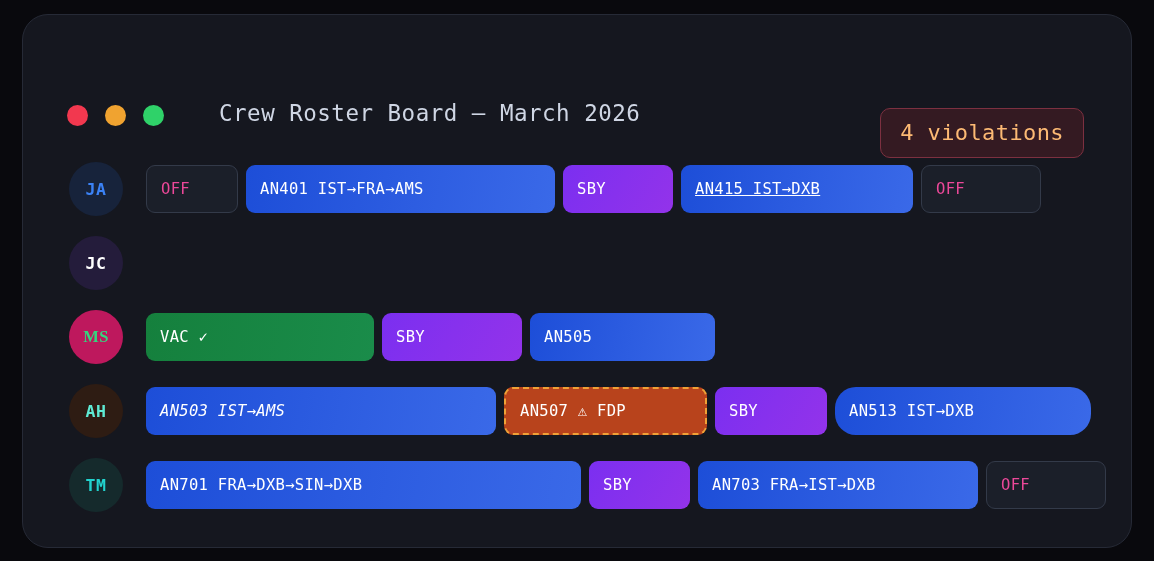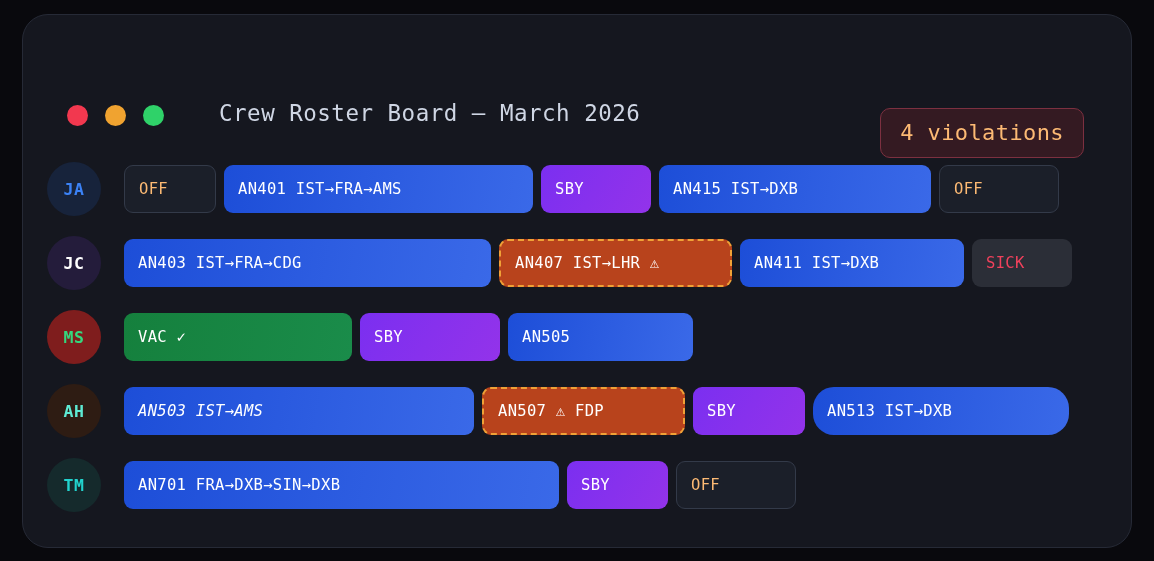--- a/index.html
+++ b/index.html
@@ -83,21 +83,21 @@
     position: absolute;
     left: 0;
     top: 137px;
     width: 100%;
   }
   .roster-row {
     position: relative;
     height: 74px;
     display: flex;
     align-items: center;
-    padding-left: 24px;
+    padding-left: 46px;
     padding-right: 46px;
     box-sizing: border-box;
   }
   .avatar {
     flex: 0 0 auto;
     width: 54px;
     height: 54px;
     border-radius: 50%;
     display: flex;
     align-items: center;
@@ -139,21 +139,21 @@
   .slot-vac {
     background: linear-gradient(100deg, #15803d 0%, #1a8c4a 100%);
   }
   .slot-violation {
     background: #b8431c;
     border: 2px dashed #f0a136;
   }
   .slot-off {
     background: #1b1f29;
     border: 1px solid #333a49;
-    color: #fdba74;
+    color: #ec4899;
   }
   .slot-sick {
     background: #2b2e37;
     color: #f1415c;
   }
 </style>
 </head>
 <body>
 
 <div class="board-card">
@@ -172,53 +172,48 @@
 
   </div>
 
   <div class="roster">
       <div class="roster-row">
         <div class="avatar" style="color: rgb(59, 130, 246); background: rgb(23, 35, 59);">JA</div>
         <div class="slots">
           <div class="slot slot-off" style="width: 92px; flex: 0 0 auto;">OFF</div>
           <div class="slot slot-flight" style="width: 309px; flex: 0 0 auto;">AN401 IST→FRA→AMS</div>
           <div class="slot slot-sby" style="width: 110px; flex: 0 0 auto;">SBY</div>
-          <div class="slot slot-flight" style="width: 272px; flex: 0 0 auto;">AN415 IST→DXB</div>
+          <div class="slot slot-flight" style="width: 232px; flex: 0 0 auto; text-decoration: underline;">AN415 IST→DXB</div>
           <div class="slot slot-off" style="width: 120px; flex: 0 0 auto;">OFF</div>
         </div>
       </div>
       <div class="roster-row">
         <div class="avatar" style="color: #ffffff; background: rgb(36, 28, 59);">JC</div>
-        <div class="slots">
-          <div class="slot slot-flight" style="width: 367px; flex: 0 0 auto;">AN403 IST→FRA→CDG</div>
-          <div class="slot slot-violation" style="width: 233px; flex: 0 0 auto;">AN407 IST→LHR ⚠</div>
-          <div class="slot slot-flight" style="width: 224px; flex: 0 0 auto;">AN411 IST→DXB</div>
-          <div class="slot slot-sick" style="width: 100px; flex: 0 0 auto;">SICK</div>
-        </div>
-      </div>
-      <div class="roster-row">
-        <div class="avatar" style="color: rgb(52, 215, 126); background: #7f1d1d;">MS</div>
+      </div>
+      <div class="roster-row">
+        <div class="avatar" style="color: rgb(52, 215, 126); background: #be185d; font-family: Liberation Serif, serif;">MS</div>
         <div class="slots">
           <div class="slot slot-vac" style="width: 228px; flex: 0 0 auto;">VAC ✓</div>
           <div class="slot slot-sby" style="width: 140px; flex: 0 0 auto;">SBY</div>
           <div class="slot slot-flight" style="width: 185px; flex: 0 0 auto;">AN505</div>
         </div>
       </div>
       <div class="roster-row">
         <div class="avatar" style="color: #5eead4; background: rgb(46, 28, 19);">AH</div>
         <div class="slots">
           <div class="slot slot-flight" style="width: 350px; flex: 0 0 auto; font-style: italic;">AN503 IST→AMS</div>
           <div class="slot slot-violation" style="width: 203px; flex: 0 0 auto;">AN507 ⚠ FDP</div>
           <div class="slot slot-sby" style="width: 112px; flex: 0 0 auto;">SBY</div>
           <div class="slot slot-flight" style="width: 256px; flex: 0 0 auto; border-radius: 21px;">AN513 IST→DXB</div>
         </div>
       </div>
       <div class="roster-row">
         <div class="avatar" style="color: rgb(34, 211, 206); background: rgb(21, 42, 44);">TM</div>
         <div class="slots">
           <div class="slot slot-flight" style="width: 435px; flex: 0 0 auto;">AN701 FRA→DXB→SIN→DXB</div>
           <div class="slot slot-sby" style="width: 101px; flex: 0 0 auto;">SBY</div>
+          <div class="slot slot-flight" style="width: 280px; flex: 0 0 auto;">AN703 FRA→IST→DXB</div>
           <div class="slot slot-off" style="width: 120px; flex: 0 0 auto;">OFF</div>
         </div>
       </div>
     </div>
 
 </div>
 
 </body></html>

